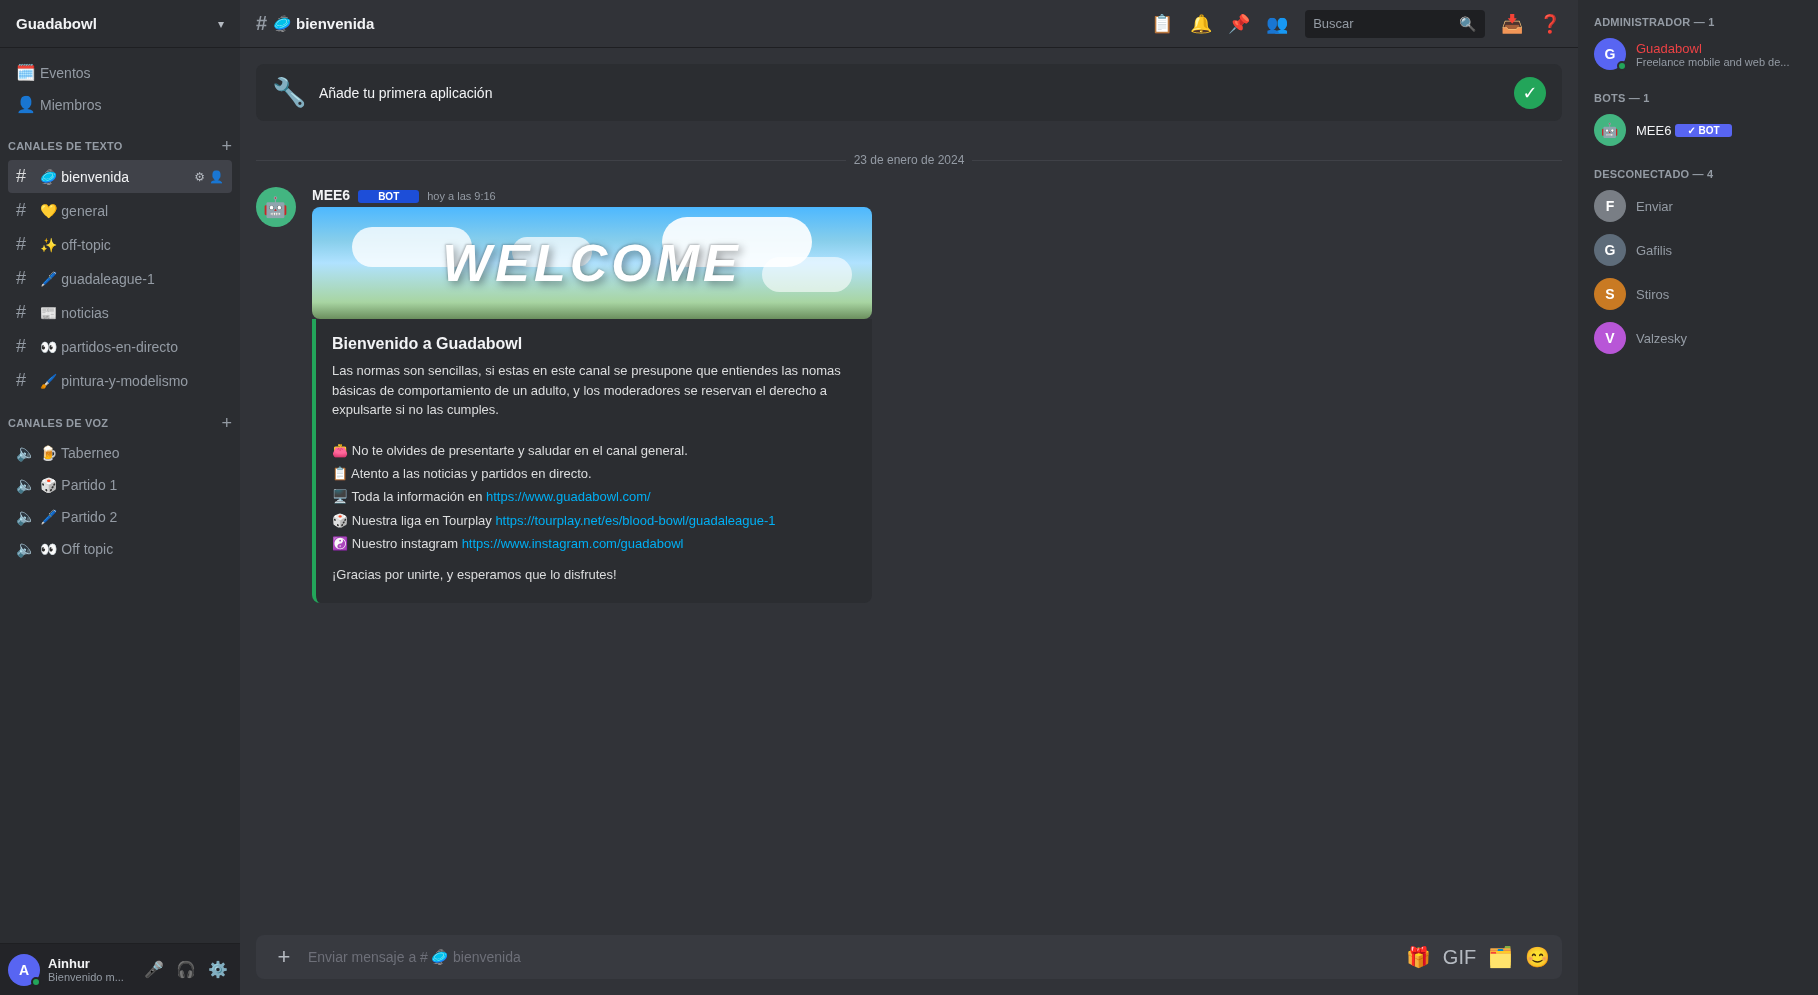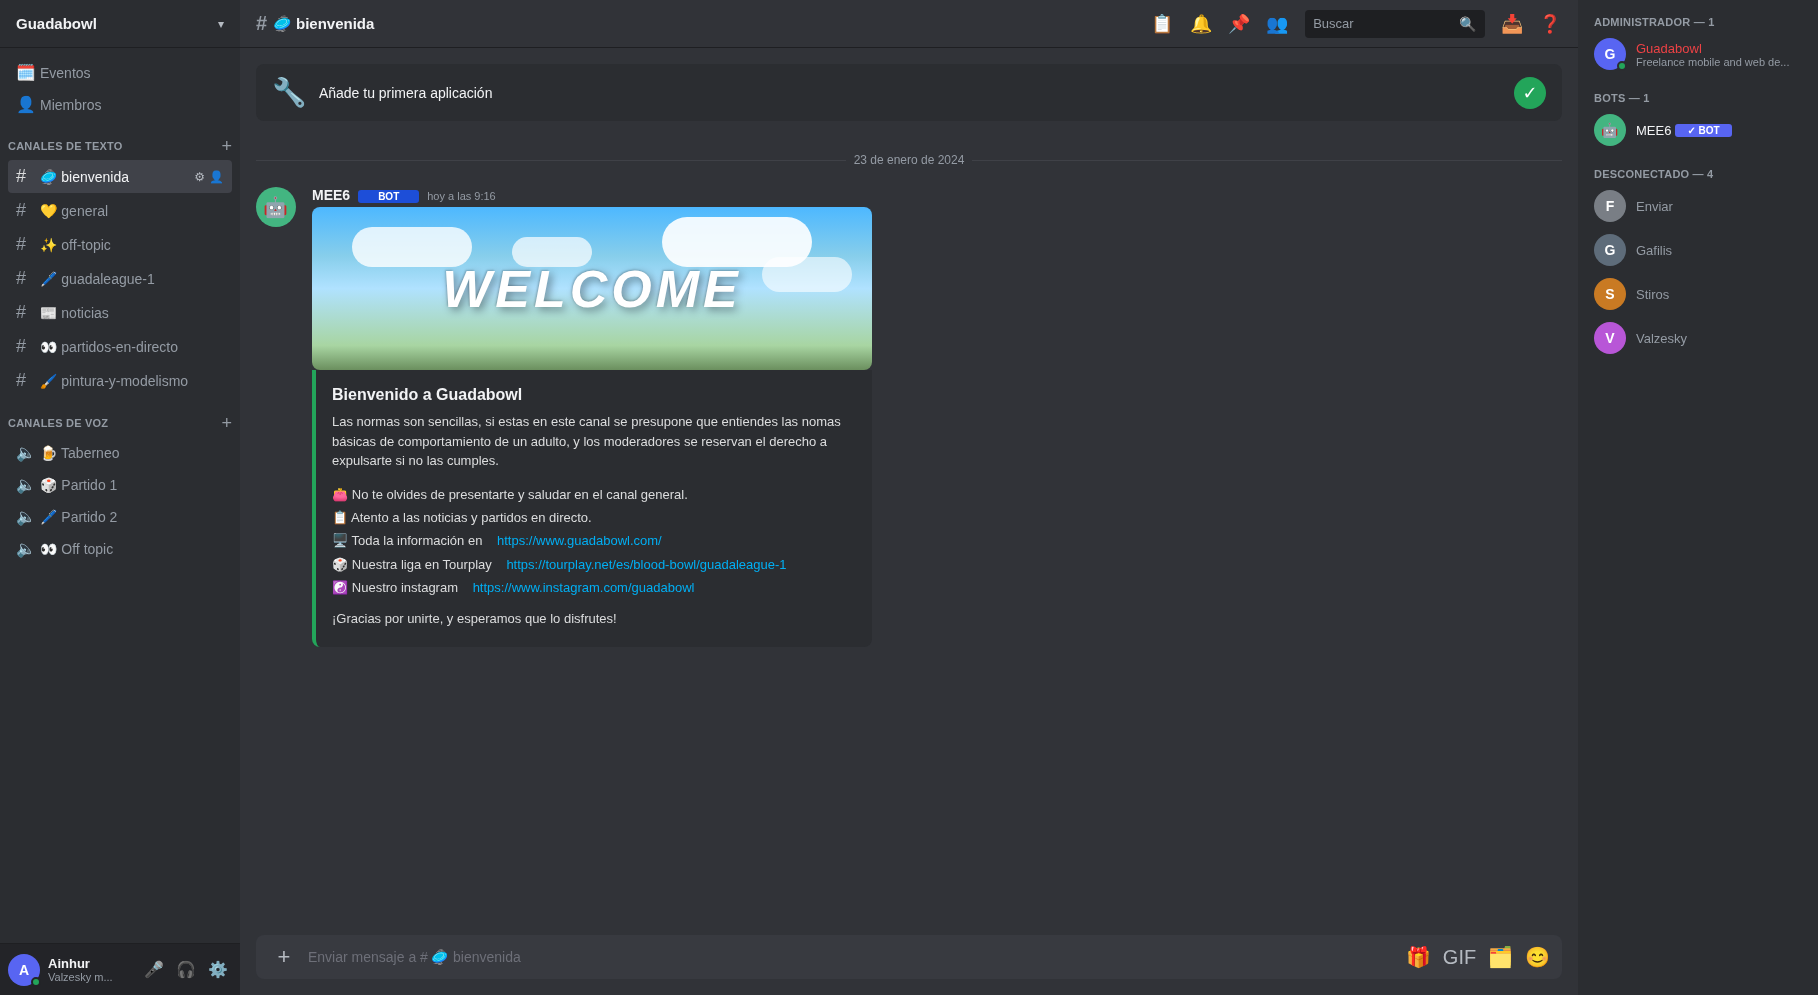--- a/index.html
+++ b/index.html
@@ -280,21 +280,21 @@
       font-weight: 600;
       padding: 1px 20px;
       border-radius: 3px;
       text-transform: uppercase;
     }
     .message-timestamp { font-size: 11px; color: #949ba4; }
 
     
     .welcome-image {
       width: 560px;
-      height: 163px;
+      height: 112px;
       border-radius: 8px;
       overflow: hidden;
       margin-bottom: 0;
       background: linear-gradient(180deg, #4db8ff 0%, #87ceeb 30%, #b0e2ff 50%, #a8d5a2 85%, #6b8f5e 100%);
       display: flex;
       align-items: center;
       justify-content: center;
       position: relative;
     }
     .welcome-clouds {
@@ -330,32 +330,31 @@
     .welcome-card-title {
       font-size: 16px;
       font-weight: 700;
       color: #f2f3f5;
       margin-bottom: 8px;
     }
     .welcome-card-desc {
       font-size: 13px;
       color: #dcddde;
       line-height: 1.5;
-      margin-bottom: 12px;
+      margin-bottom: 19px;
     }
     .welcome-card-item {
       font-size: 13px;
       color: #dcddde;
       line-height: 1.8;
     }
     .welcome-card-link {
       color: #00aff4;
       text-decoration: none;
       cursor: pointer;
-      margin-left: 11px;
     }
 
     
     .message-input-area {
       padding: 0 16px 16px 16px;
       flex-shrink: 0;
     }
     .message-input-box {
       background: #383a40;
       border-radius: 8px;
@@ -541,21 +540,21 @@
     </div>
   </div>
 
   <div class="user-panel">
     <div class="user-avatar" style="background:#5865f2;">
       <span>A</span>
       <div class="user-status-dot"></div>
     </div>
     <div class="user-info">
       <div class="user-name">Ainhur</div>
-      <div class="user-tag">Valzesky m...</div>
+      <div class="user-tag">Bienvenido m...</div>
     </div>
     <div class="user-controls">
       <div class="user-ctrl-btn">🎤</div>
       <div class="user-ctrl-btn">🎧</div>
       <div class="user-ctrl-btn">⚙️</div>
     </div>
   </div>
 </div>
 
 <div class="main-content">

